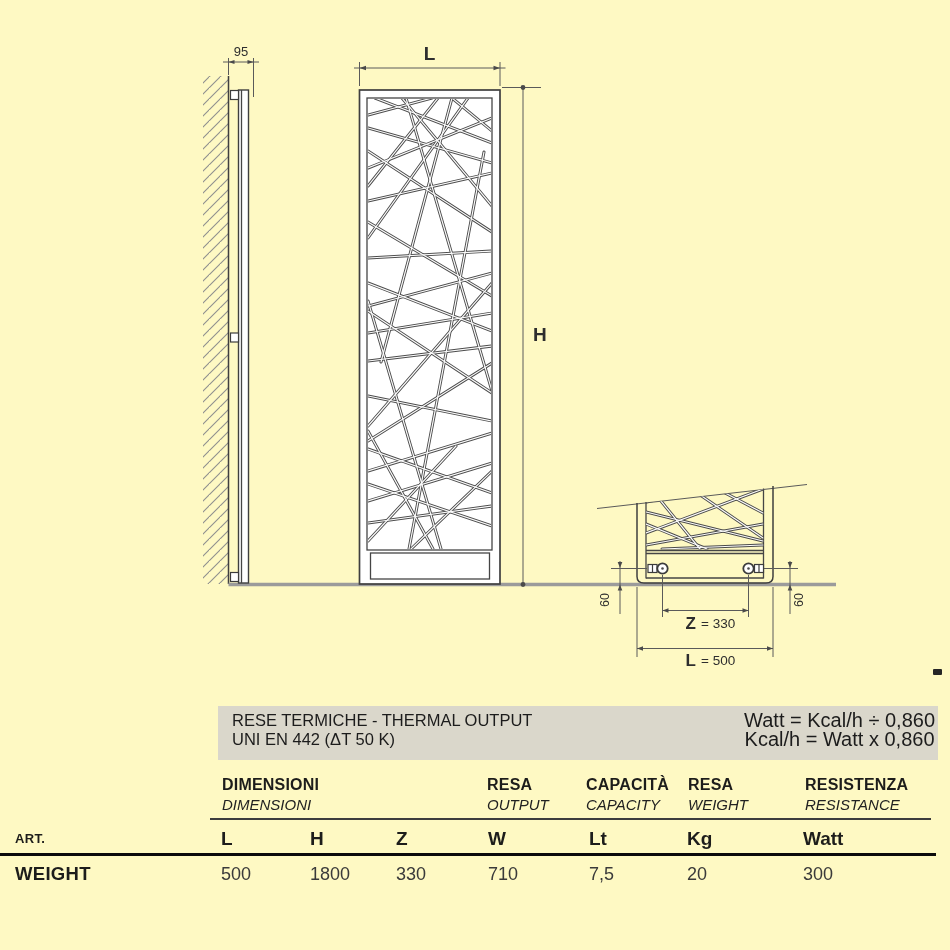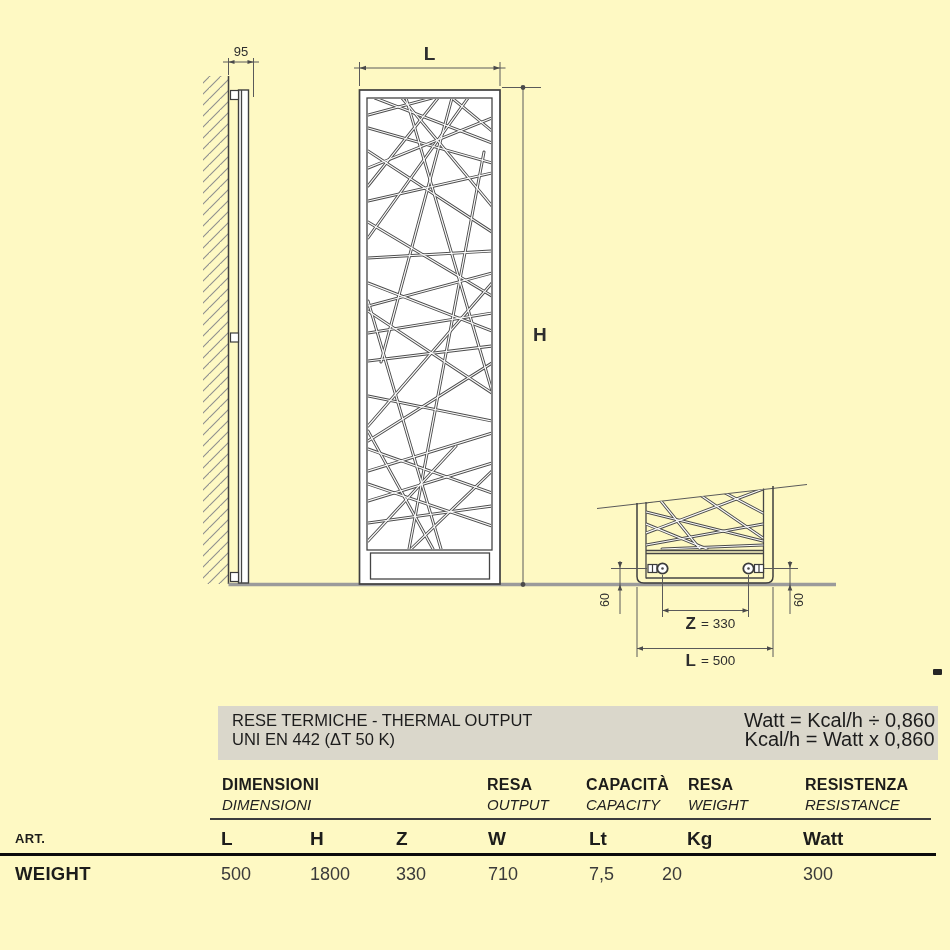--- a/index.html
+++ b/index.html
@@ -259,16 +259,16 @@
   <div class="colh" style="left:803px">Watt</div>
 
   <div class="rule-heavy" style="background: rgb(11, 11, 11);"></div>
 
   <div class="rowname">WEIGHT</div>
   <div class="cell" style="left:221px">500</div>
   <div class="cell" style="left:310px">1800</div>
   <div class="cell" style="left:396px">330</div>
   <div class="cell" style="left:488px">710</div>
   <div class="cell" style="left:589px">7,5</div>
-  <div class="cell" style="left:662px">20</div>
+  <div class="cell" style="left:687px">20</div>
   <div class="cell" style="left:803px">300</div>
 
 </div>
 
 </body></html>

